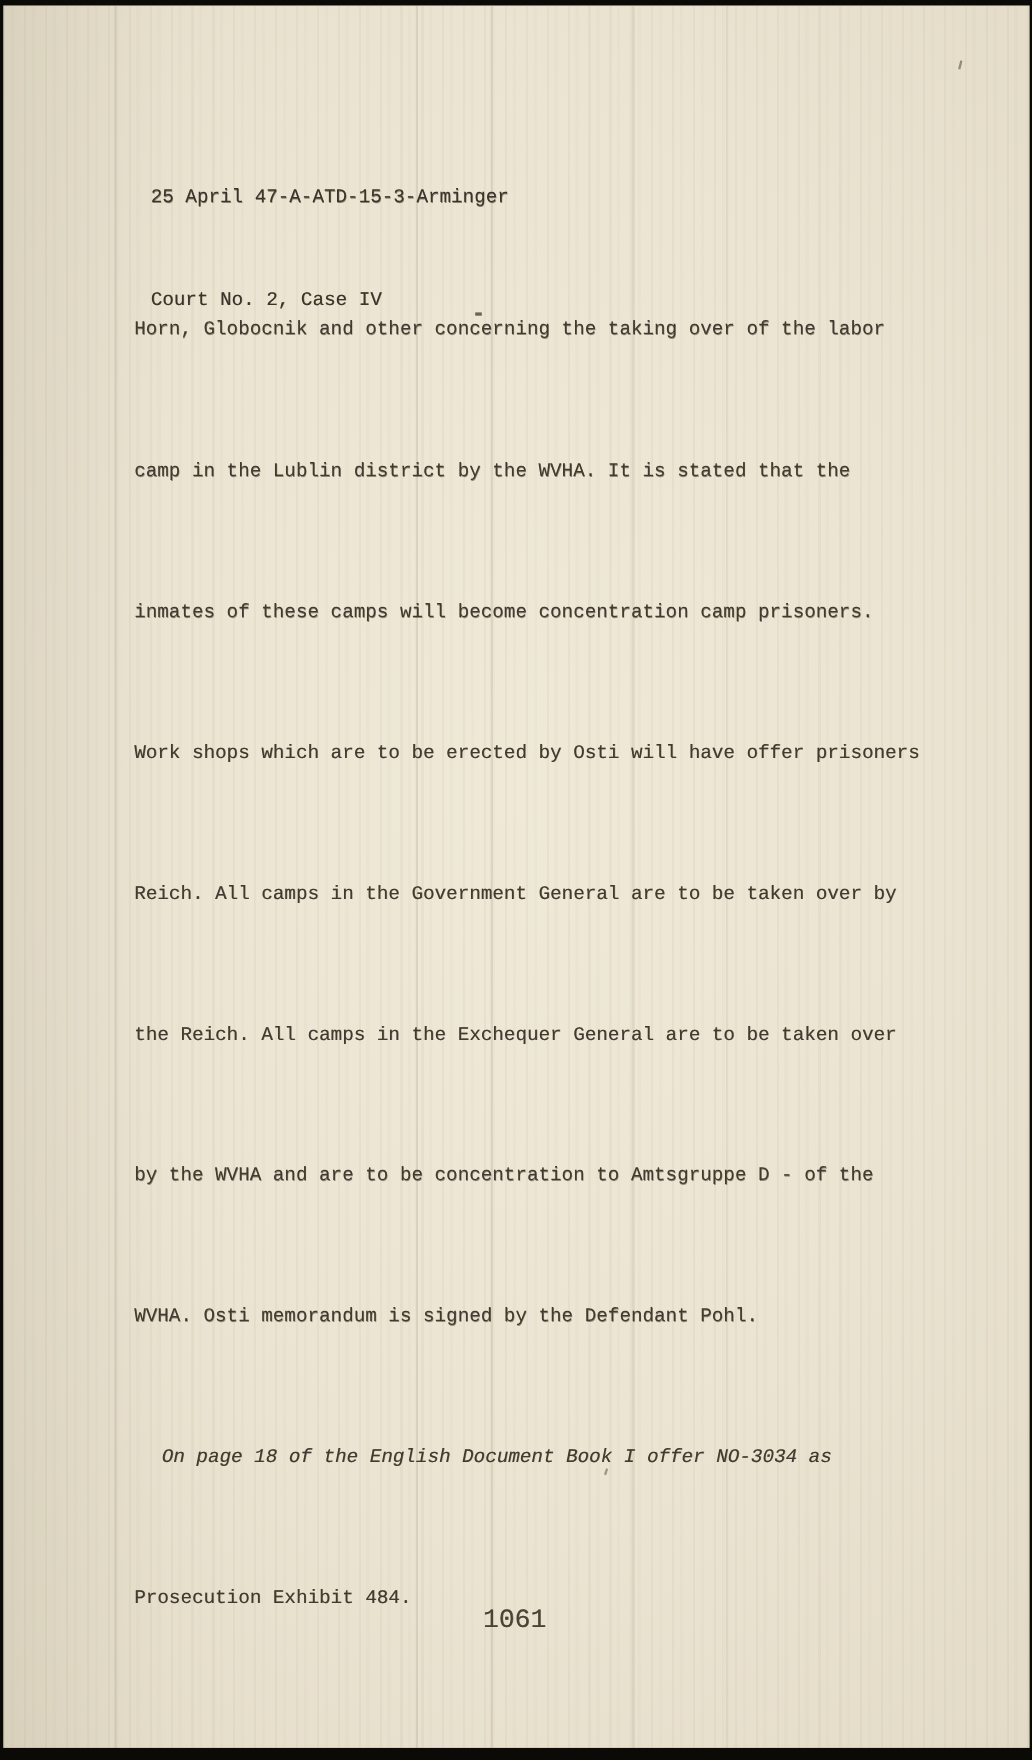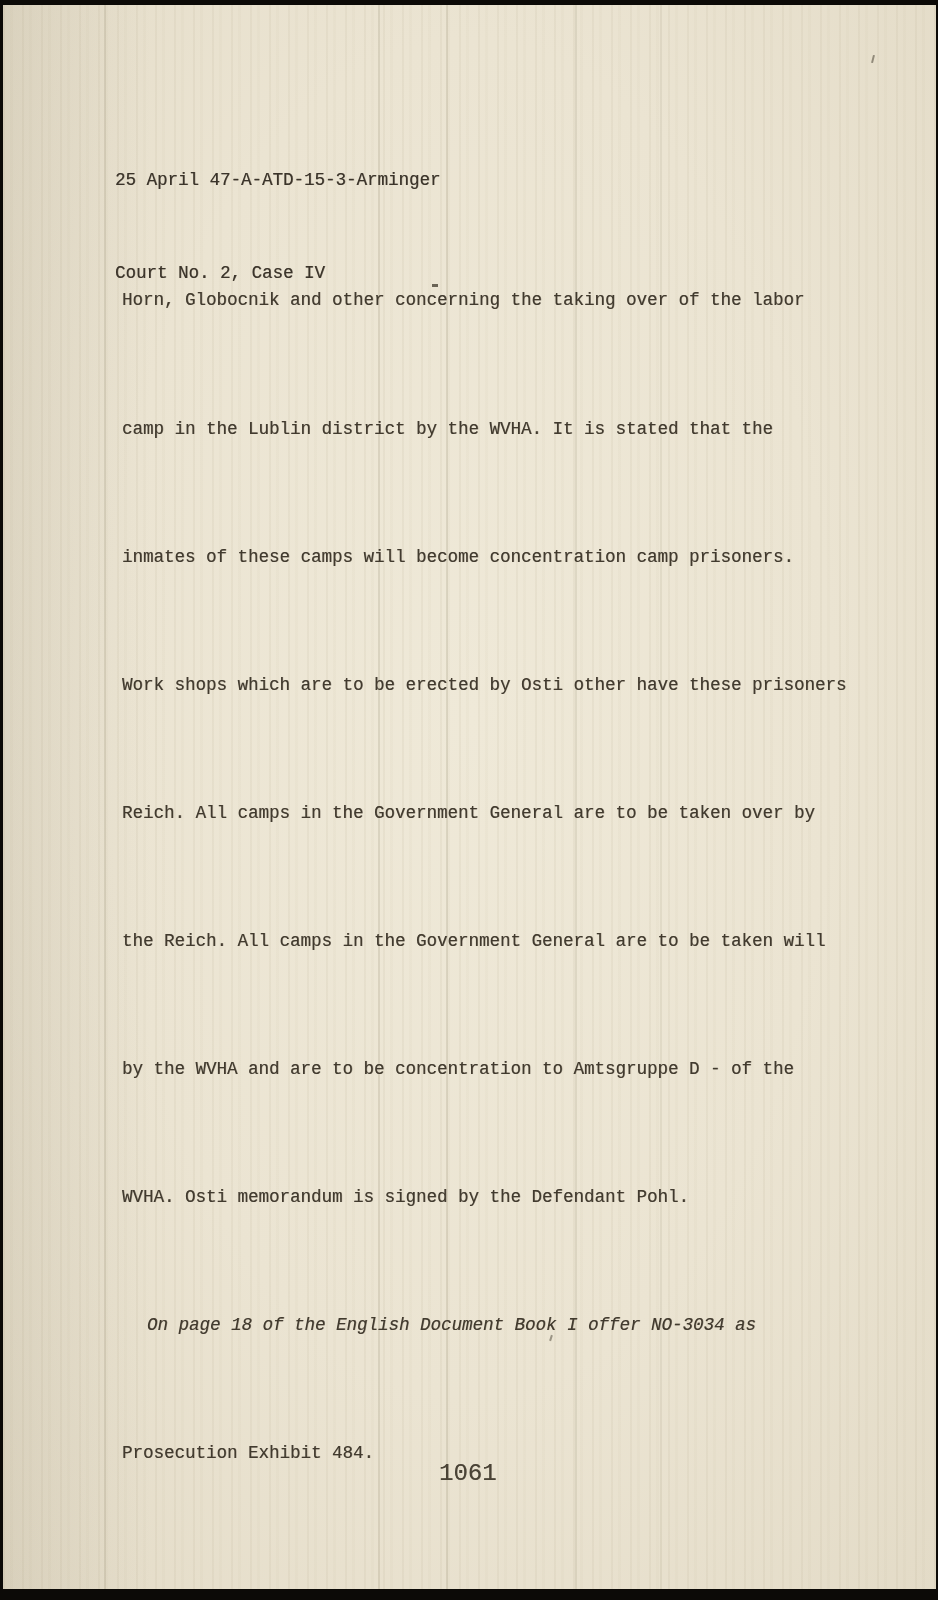--- a/index.html
+++ b/index.html
@@ -16,21 +16,21 @@
     background:
       linear-gradient(90deg, rgba(120,110,85,0.10), rgba(120,110,85,0) 150px),
       repeating-linear-gradient(90deg,
         rgba(170,158,128,0.10) 0 2px, rgba(0,0,0,0) 2px 7px,
         rgba(190,180,150,0.07) 7px 10px, rgba(0,0,0,0) 10px 19px),
       radial-gradient(ellipse at 50% 45%, #efe9d8 0%, #ebe4d2 55%, #e3dbc7 100%);
   }
   .vline{position:absolute;top:0;bottom:0;width:2px;background:rgba(150,140,115,0.22);}
   .vl1{left:101px;} .vl2{left:375px;} .vl3{left:443px;} .vl4{left:572px;opacity:.8;} .vl5{left:657px;opacity:.6;}
   .header{
-    position:absolute;left:112px;top:98px;
+    position:absolute;left:134px;top:98px;
     font-size:17.5px;line-height:31px;
     color:#3b342a;
     text-shadow:0.4px 0.4px 0.5px rgba(55,46,36,0.55);
     white-space:pre;
   }
   .doc-body{
     position:absolute;left:119px;top:189px;width:760px;
     font-size:17.5px;line-height:42.7px;
     color:#413a2e;
     text-shadow:0.4px 0.4px 0.5px rgba(55,46,36,0.5);
@@ -60,23 +60,23 @@
 
   <div class="header">
     <div>25 April 47-A-ATD-15-3-Arminger</div>
     <div>Court No. 2, Case IV</div>
   </div>
 
   <div class="doc-body">
     <div class="bline">Horn, Globocnik and other concerning the taking over of the labor</div>
     <div class="bline">camp in the Lublin district by the WVHA. It is stated that the</div>
     <div class="bline">inmates of these camps will become concentration camp prisoners.</div>
-    <div class="bline">Work shops which are to be erected by Osti other have these prisoners</div>
+    <div class="bline">Work shops which are to be erected by Osti will have offer prisoners</div>
     <div class="bline">Reich. All camps in the Government General are to be taken over by</div>
-    <div class="bline">the Reich. All camps in the Government General are to be taken will</div>
+    <div class="bline">the Reich. All camps in the Exchequer General are to be taken over</div>
     <div class="bline">by the WVHA and are to be concentration to Amtsgruppe D - of the</div>
     <div class="bline">WVHA. Osti memorandum is signed by the Defendant Pohl.</div>
     <div class="bline indent">On page 18 of the English Document Book I offer NO-3034 as</div>
     <div class="bline">Prosecution Exhibit 484.</div>
     
     
     
     
     
     

